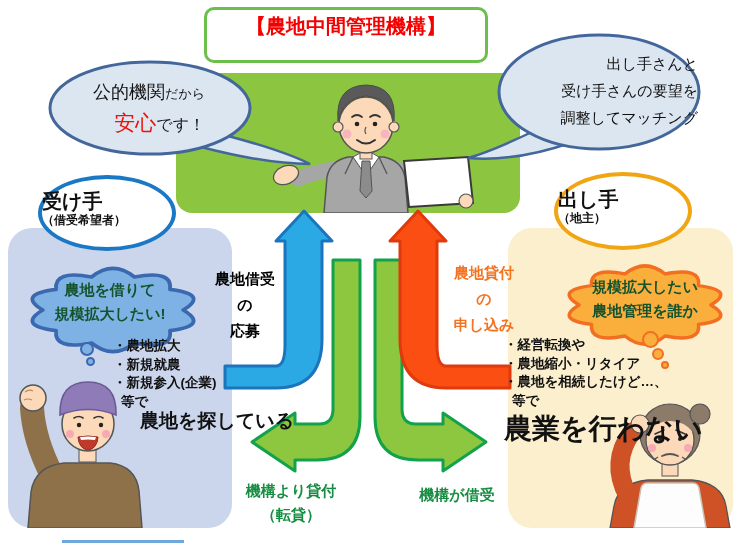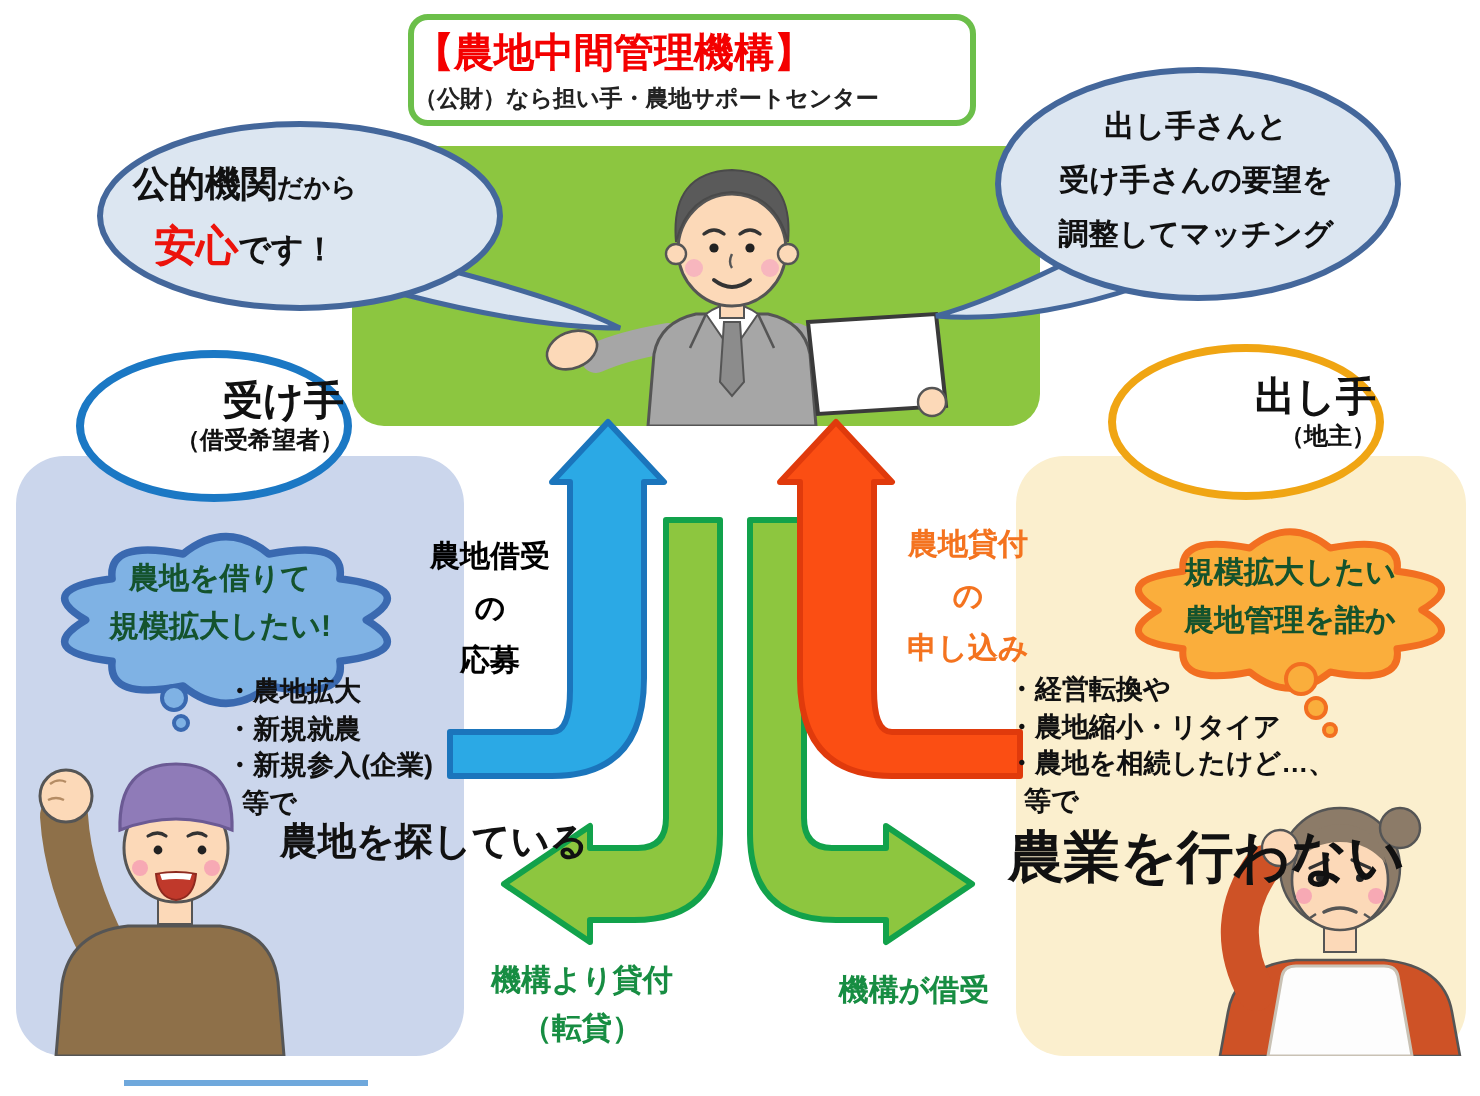--- a/index.html
+++ b/index.html
@@ -4,37 +4,37 @@
 <style>
   html,body{margin:0;padding:0;background:#f3f3f3;}
   .canvas{
     position:relative;width:740px;height:548px;background:#ffffff;overflow:hidden;
     font-family:"Liberation Sans","DejaVu Sans",sans-serif;color:#111;
   }
   .abs{position:absolute;}
   
   .title-box{
     left:204px;top:7px;width:284px;height:56px;background:#fff;
-    border:3px solid #6cbf4a;border-radius:10px;z-index:6;
+    border:3px solid #6cbf4a;border-radius:10px;z-index:6;text-align:center;
     box-sizing:border-box;
   }
   .title-main{font-size:20px;font-weight:bold;color:#f40000;margin-top:3px;letter-spacing:0px;}
   .title-sub{font-size:11.5px;color:#222;margin-top:2px;font-weight:bold;}
   
   .green-box{left:176px;top:73px;width:344px;height:140px;background:#8cc640;border-radius:16px;z-index:2;}
   
   .bubble-svg{z-index:5;}
-  .bubble-text{z-index:6;text-align:center;font-weight:bold;color:#111;}
+  .bubble-text{z-index:6;text-align:right;font-weight:normal;color:#111;}
   .lb-line1-strong{font-size:18px;}
   .lb-line1-rest{font-size:13px;}
   .lb-line2-red{font-size:21px;color:#ec130b;}
   .lb-line2-rest{font-size:16px;}
   .rb-line{font-size:15px;line-height:27px;white-space:nowrap;}
   
-  .role-ellipse{border-radius:50%;background:#fff;text-align:right;z-index:5;box-sizing:border-box;}
+  .role-ellipse{border-radius:50%;background:#fff;text-align:left;z-index:5;box-sizing:border-box;}
   .role-receiver{left:38px;top:175px;width:138px;height:76px;border:4px solid #1b78c4;padding-top:11px;}
   .role-provider{left:554px;top:172px;width:138px;height:78px;border:4px solid #f0a513;padding-top:12px;}
   .role-name{font-size:20px;font-weight:bold;line-height:22px;}
   .role-sub{font-size:12px;font-weight:bold;line-height:16px;}
   
   .panel{border-radius:24px;z-index:1;}
   .panel-left{left:8px;top:228px;width:224px;height:300px;background:#cbd6ec;}
   .panel-right{left:508px;top:228px;width:225px;height:300px;background:#fbefce;}
   
   .cloud-svg{z-index:2;}
@@ -92,21 +92,20 @@
       <circle cx="199" cy="51" r="2.3" fill="#222"></circle>
       <circle cx="171" cy="61" r="4.5" fill="#f7b6be"></circle>
       <circle cx="209" cy="61" r="4.5" fill="#f7b6be"></circle>
       <path d="M190,54 q-2,4 0,7" stroke="#555" stroke-width="1.2" fill="none"></path>
       <path d="M181,67 Q190,74 199,67" stroke="#333" stroke-width="2" fill="none" stroke-linecap="round"></path>
     </svg>
   </div>
 
   <div class="abs title-box">
     <div class="title-main">【農地中間管理機構】</div>
-    <div class="title-sub">（公財）なら担い手・農地サポートセンター</div>
   </div>
 
   <svg class="abs bubble-svg" style="left:28px;top:56px;" width="292" height="118" viewBox="0 0 292 118">
     <path d="M200,80 C245,92 266,100 282,108 C245,108 204,99 173,91 Z" fill="#dce6f1" stroke="#44679b" stroke-width="2.5"></path>
     <ellipse cx="122" cy="52" rx="100" ry="46" fill="#dce6f1" stroke="#44679b" stroke-width="3"></ellipse>
   </svg>
   <div class="abs bubble-text" style="left:40px;top:80px;width:165px;">
     <div><span class="lb-line1-strong">公的機関</span><span class="lb-line1-rest">だから</span></div>
     <div style="margin-top:5px;"><span class="lb-line2-red">安心</span><span class="lb-line2-rest">です！</span></div>
   </div>

